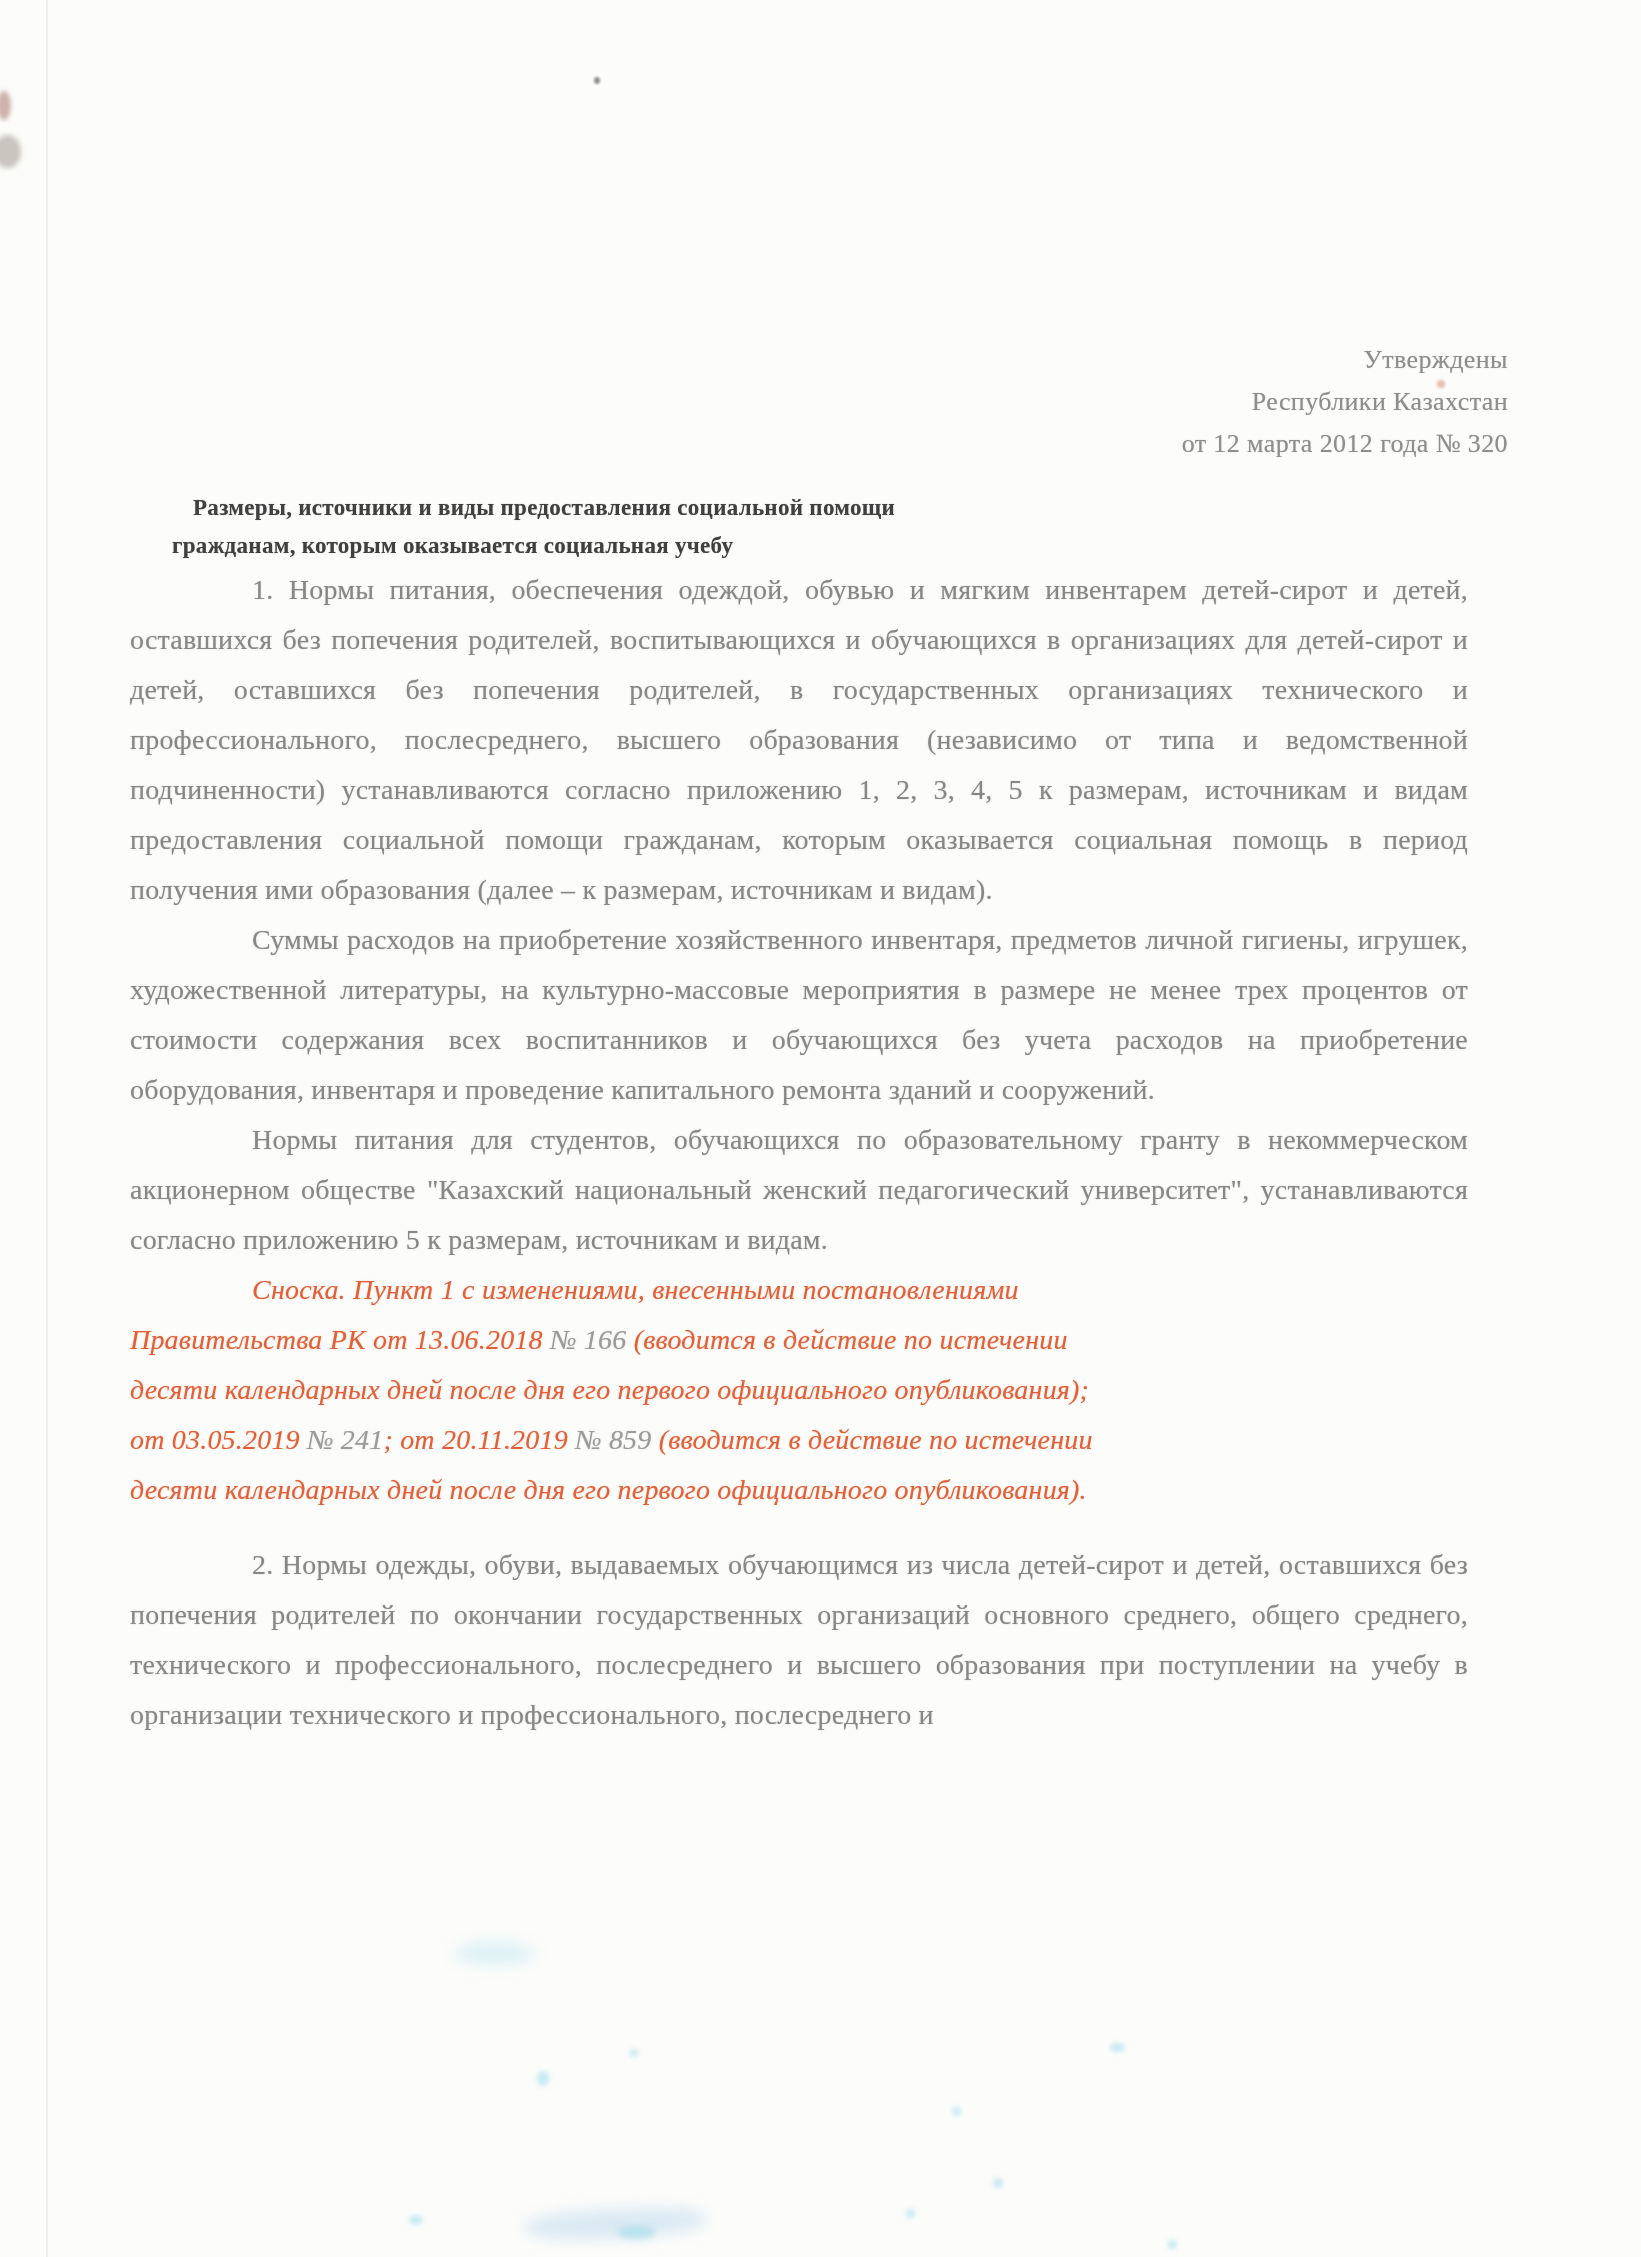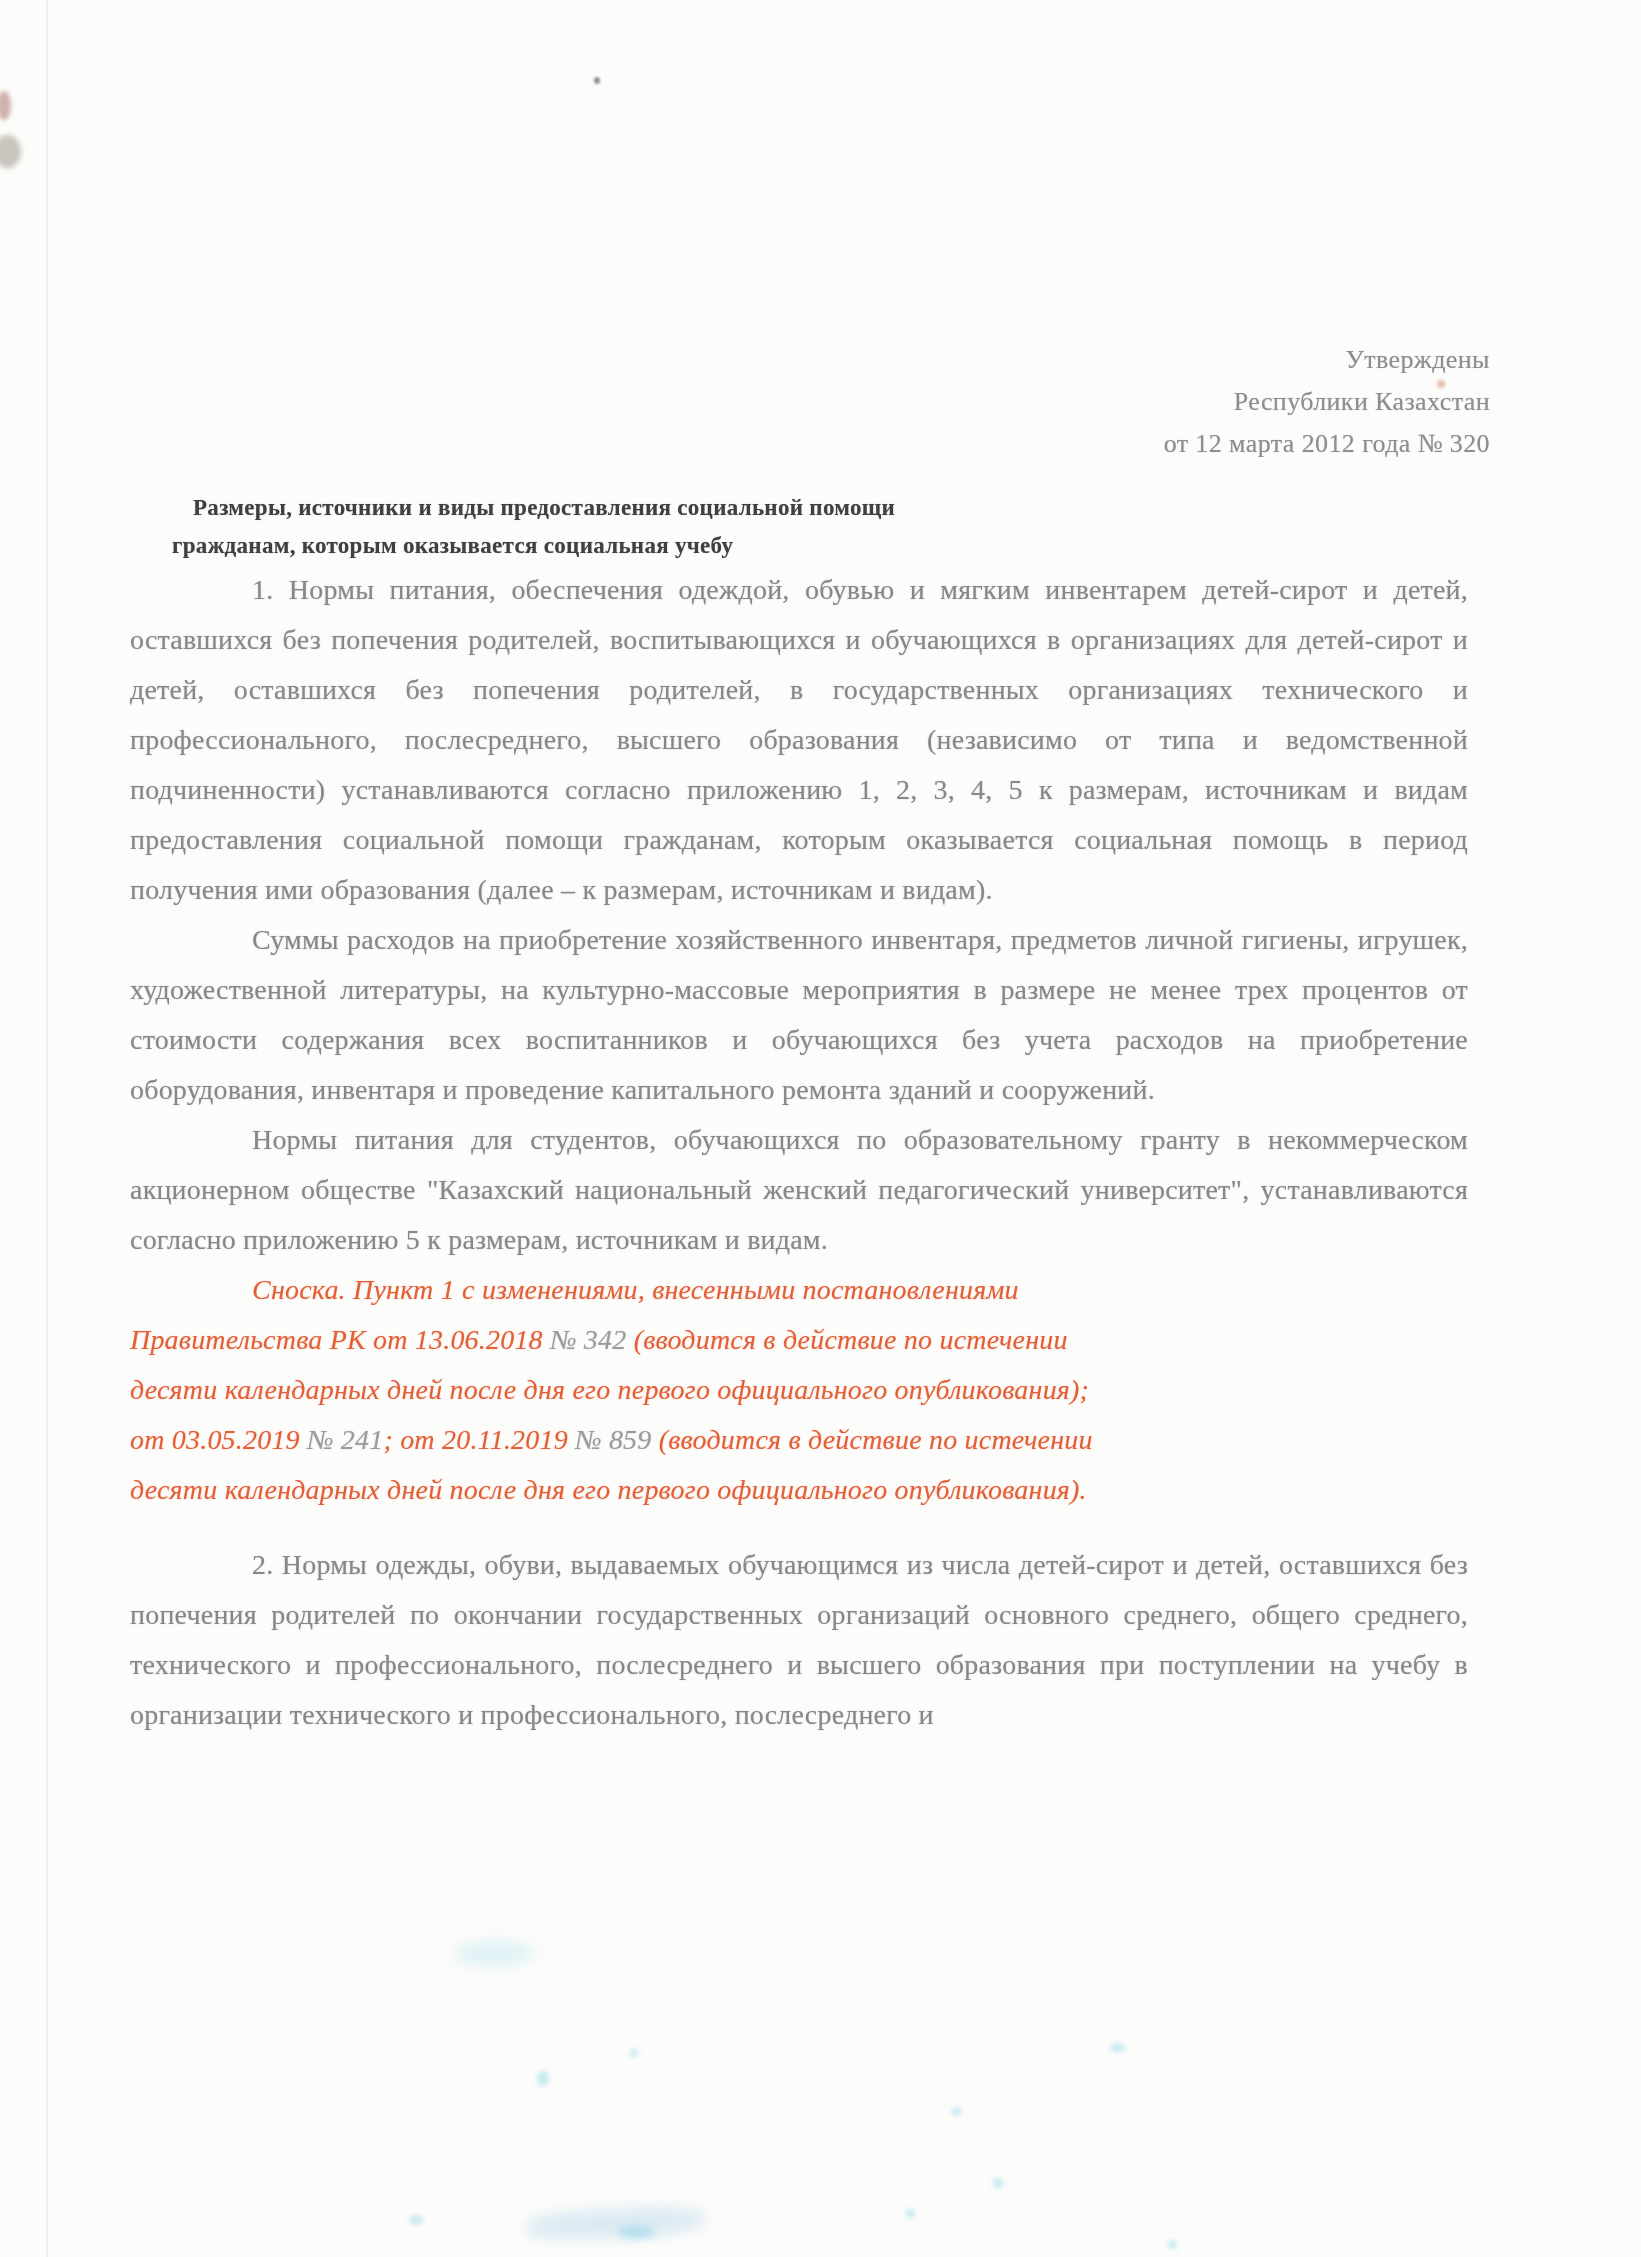--- a/index.html
+++ b/index.html
@@ -19,21 +19,21 @@
   .scanline {
     position: absolute;
     left: 46px; top: 0;
     width: 1.9px; height: 100%;
     background: rgba(195,191,185,0.22);
   }
   
   .approval {
     position: absolute;
     top: 339px;
-    right: 151px;
+    right: 133px;
     text-align: right;
     font-size: 26px;
     line-height: 42px;
     color: #8e8e8e;
     letter-spacing: 0.4px;
     text-shadow: 0 0 1px rgba(142,142,142,0.55);
   }
   
   .doc-title {
     position: absolute;
@@ -128,21 +128,21 @@
     <div class="t1">Размеры, источники и виды предоставления социальной помощи</div>
     <div>гражданам, которым оказывается социальная учебу</div>
   </div>
 
   <div class="body-text">
     <p class="para">1. Нормы питания, обеспечения одеждой, обувью и мягким инвентарем детей-сирот и детей, оставшихся без попечения родителей, воспитывающихся и обучающихся в организациях для детей-сирот и детей, оставшихся без попечения родителей, в государственных организациях технического и профессионального, послесреднего, высшего образования (независимо от типа и ведомственной подчиненности) устанавливаются согласно приложению 1, 2, 3, 4, 5 к размерам, источникам и видам предоставления социальной помощи гражданам, которым оказывается социальная помощь в период получения ими образования (далее – к размерам, источникам и видам).</p>
     <p class="para">Суммы расходов на приобретение хозяйственного инвентаря, предметов личной гигиены, игрушек, художественной литературы, на культурно-массовые мероприятия в размере не менее трех процентов от стоимости содержания всех воспитанников и обучающихся без учета расходов на приобретение оборудования, инвентаря и проведение капитального ремонта зданий и сооружений.</p>
     <p class="para">Нормы питания для студентов, обучающихся по образовательному гранту в некоммерческом акционерном обществе "Казахский национальный женский педагогический университет", устанавливаются согласно приложению 5 к размерам, источникам и видам.</p>
 
     <p class="para footnote"><span class="seg-red">Сноска. Пункт 1 с изменениями, внесенными постановлениями
-Правительства РК от 13.06.2018 </span><span class="seg-gray">№ 342 </span><span class="seg-red">(вводится в действие по истечении
+Правительства РК от 13.06.2018 </span><span class="seg-gray">№ 166 </span><span class="seg-red">(вводится в действие по истечении
 десяти календарных дней после дня его первого официального опубликования);
 от 03.05.2019 </span><span class="seg-gray">№ 241</span><span class="seg-red">; от 20.11.2019 </span><span class="seg-gray">№ 859 </span><span class="seg-red">(вводится в действие по истечении
 десяти календарных дней после дня его первого официального опубликования).</span></p>
 
     <p class="para p-last">2. Нормы одежды, обуви, выдаваемых обучающимся из числа детей-сирот и детей, оставшихся без попечения родителей по окончании государственных организаций основного среднего, общего среднего, технического и профессионального, послесреднего и высшего образования при поступлении на учебу в организации технического и профессионального, послесреднего и</p>
   </div>
 
   <div class="art art-ink-tl"></div>
   <div class="art art-smudge-tl"></div>
   <div class="art art-dot-top"></div>

